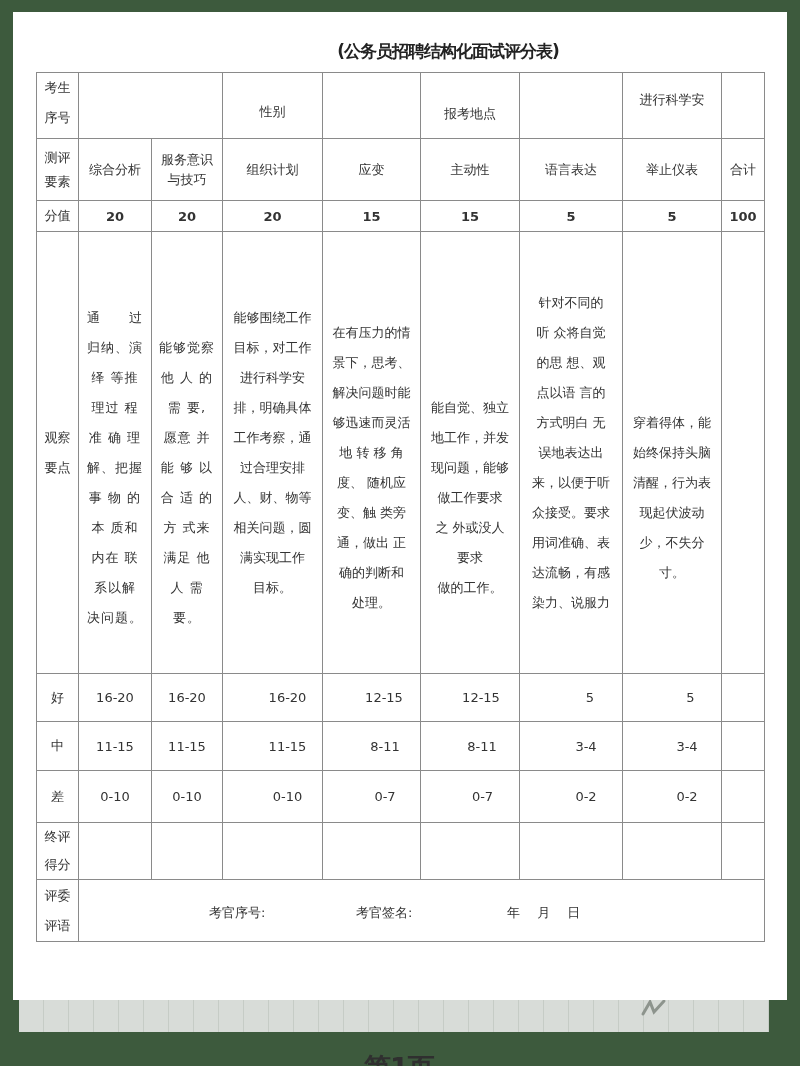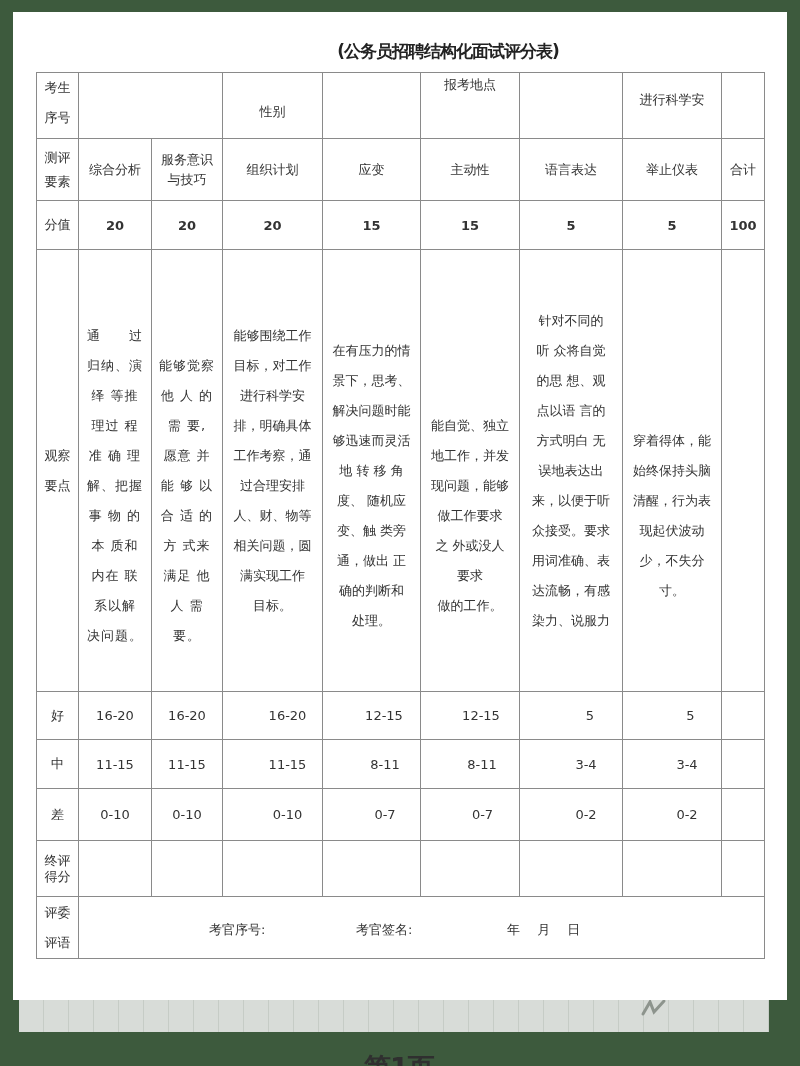--- a/index.html
+++ b/index.html
@@ -71,41 +71,41 @@
         <col style="width:43px">
     </colgroup>
 
     <tbody>
         <tr style="height:66px">
       <td class="rowhead" style="white-space:pre-line;line-height:30px;vertical-align:top">考生
 序号</td>
       <td colspan="2"></td>
       <td style="vertical-align:top;padding-top:30px">性别</td>
       <td></td>
-      <td style="vertical-align:top;padding-top:3px">报考地点</td>
+      <td style="vertical-align:top;padding-top:32px">报考地点</td>
       <td></td>
       <td style="vertical-align:top;padding-top:18px">进行科学安</td>
       <td></td>
     </tr>
 
     <tr style="height:62px">
       <td class="rowhead mid" style="white-space:pre-line">测评
 要素</td>
       <td style="white-space:pre-line">综合分析</td>
       <td style="white-space:pre-line;line-height:20px">服务意识
 与技巧</td>
       <td>组织计划</td>
       <td>应变</td>
       <td>主动性</td>
       <td>语言表达</td>
       <td>举止仪表</td>
       <td>合计</td>
     </tr>
 
-    <tr style="height:49px">
+    <tr style="height:31px">
       <td>分值</td>
       <td class="score">20</td>
       <td class="score">20</td>
       <td class="score">20</td>
       <td class="score">15</td>
       <td class="score">15</td>
       <td class="score">5</td>
       <td class="score">5</td>
       <td class="score">100</td>
     </tr>
@@ -236,21 +236,21 @@
       <td class="level" style="padding-left:30px">0-10</td>
       <td class="level" style="padding-left:27px">0-7</td>
       <td class="level" style="padding-left:25px">0-7</td>
       <td class="level" style="padding-left:30px">0-2</td>
       <td class="level" style="padding-left:30px">0-2</td>
       <td class="level"></td>
     </tr>
 
 
     <tr style="height:56px">
-      <td class="rowhead" style="white-space:pre-line;line-height:16px">终评
+      <td class="rowhead" style="white-space:pre-line;line-height:28px">终评
 得分</td>
       <td></td>
       <td></td>
       <td></td>
       <td></td>
       <td></td>
       <td></td>
       <td></td>
       <td></td>
     </tr>

